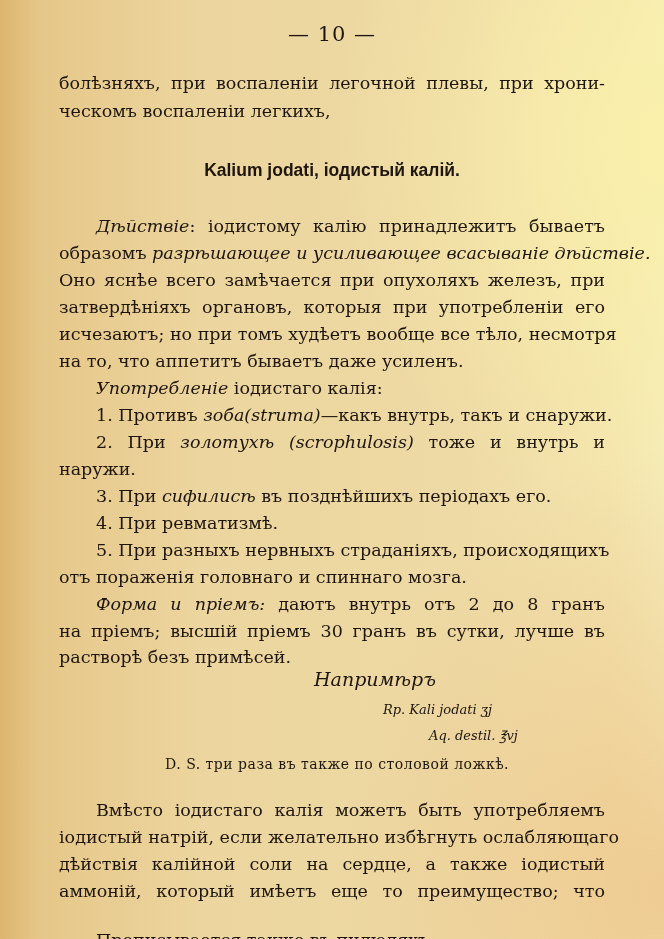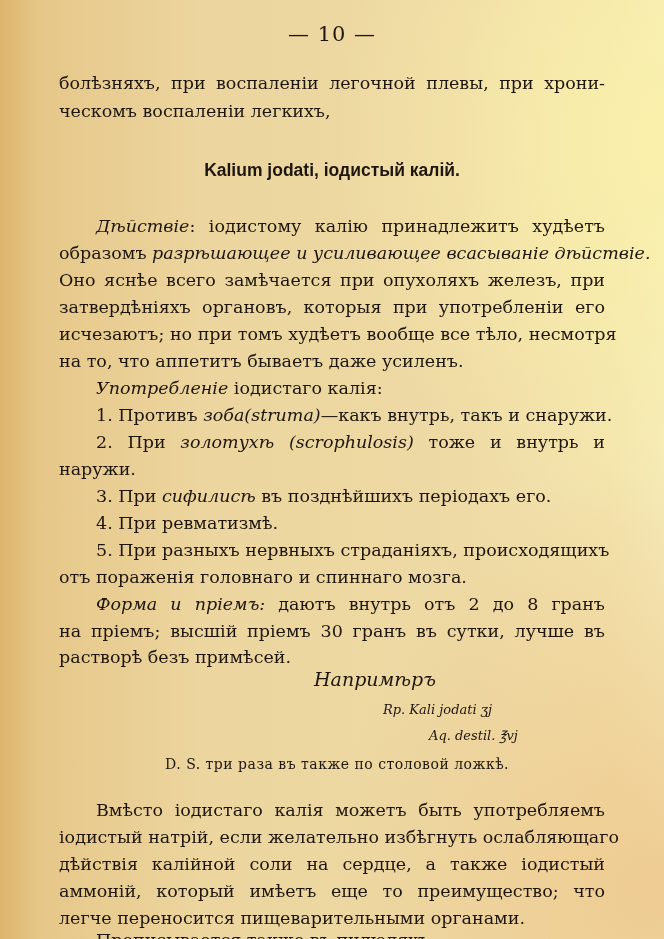--- a/index.html
+++ b/index.html
@@ -31,21 +31,21 @@
 
 <div class="page">
 
   <div class="pg">— 10 —</div>
 
   <div class="line" style="top:60px">болѣзняхъ, при воспаленіи легочной плевы, при хрони-</div>
   <div class="line nojust" style="top:88px">ческомъ воспаленіи легкихъ,</div>
 
   <div class="heading">Kalium jodati, іодистый калій.</div>
 
-  <div class="line indent" style="top:203px"><span class="it">Дѣйствіе</span><span>: іодистому калію принадлежитъ худѣетъ</span></div>
+  <div class="line indent" style="top:203px"><span class="it">Дѣйствіе</span><span>: іодистому калію принадлежитъ бываетъ</span></div>
   <div class="line" style="top:230px"><span>образомъ </span><span class="it">разрѣшающее и усиливающее всасываніе дѣйствіе.</span></div>
   <div class="line" style="top:257px">Оно яснѣе всего замѣчается при опухоляхъ железъ, при</div>
   <div class="line" style="top:284px">затвердѣніяхъ органовъ, которыя при употребленіи его</div>
   <div class="line" style="top:311px">исчезаютъ; но при томъ худѣетъ вообще все тѣло, несмотря</div>
   <div class="line nojust" style="top:338px">на то, что аппетитъ бываетъ даже усиленъ.</div>
 
   <div class="line indent nojust" style="top:365px"><span class="it">Употребленіе</span><span> іодистаго калія:</span></div>
 
   <div class="line indent" style="top:392px"><span>1. </span><span>Противъ </span><span class="it">зоба(struma)</span><span>—какъ внутрь, такъ и снаружи.</span></div>
   <div class="line indent" style="top:419px"><span>2. </span><span>При </span><span class="it">золотухѣ (scrophulosis)</span><span> тоже и внутрь и</span></div>
@@ -62,16 +62,15 @@
 
   <div class="naprimer" style="top:656px">Напримѣръ</div>
   <div class="rx" style="top:690px; left:383px">Rp. Kali jodati ʒj</div>
   <div class="rx" style="top:714px; left:429px">Aq. destil. ℥vj</div>
   <div class="ds" style="top:744px">D. S. три раза въ также по столовой ложкѣ.</div>
 
   <div class="line indent" style="top:787px">Вмѣсто іодистаго калія можетъ быть употребляемъ</div>
   <div class="line" style="top:814px">іодистый натрій, если желательно избѣгнуть ослабляющаго</div>
   <div class="line" style="top:868px">аммоній, который имѣетъ еще то преимущество; что</div>
   <div class="line" style="top:841px">дѣйствія калійной соли на сердце, а также іодистый</div>
-  <div class="line nojust" style="top:895px">легче переносится пищеварительными органами.</div>
   <div class="line indent nojust" style="top:917px">Прописывается также въ пилюляхъ.</div>
 
 </div>
 
 </body></html>

